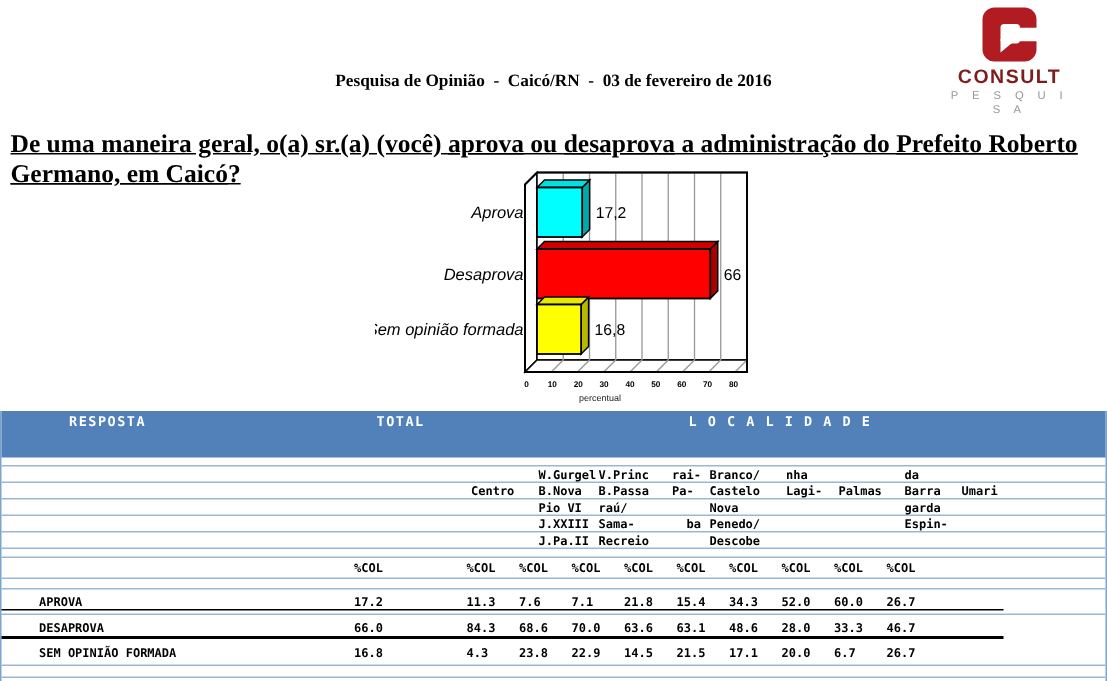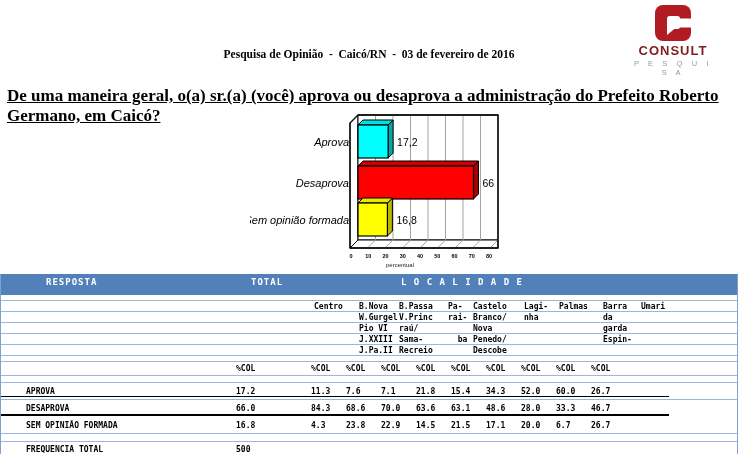--- a/index.html
+++ b/index.html
@@ -31,25 +31,25 @@
   
   .chart{position:absolute;top:106px;left:250px;width:260px;height:166px;}
   .chart text{font-family:"Liberation Sans",sans-serif;}
   
   .rtable{
     position:absolute;top:274px;left:0;width:738px;
     border-left:1px solid var(--side);border-right:1px solid var(--side);
     border-bottom:2px solid var(--hdr-blue);
     font-family:"DejaVu Sans Mono","Liberation Mono",monospace;font-weight:bold;font-size:8px;
   }
-  .thead{position:relative;height:21px;background:var(--hdr-blue);color:#fff;font-size:9px;}
+  .thead{position:relative;height:31px;background:var(--hdr-blue);color:#fff;font-size:9px;}
   .thead span{position:absolute;top:3px;letter-spacing:1px;white-space:pre;}
   .th-resposta{left:45px;}
   .th-total{left:250px;}
-  .th-localidade{left:400px;width:220px;text-align:left;letter-spacing:1.5px;}
+  .th-localidade{left:360px;width:220px;text-align:right;letter-spacing:1.5px;}
   .gap6{height:6px;border-bottom:1px solid var(--rule);}
   .gap7{height:7px;border-bottom:1px solid var(--rule);}
   .gap8{height:8px;border-bottom:1px solid var(--rule);}
   .hrow{display:grid;grid-template-columns:313px 45px 40px 49px 25px 51px 35px 44px 38px auto;
         height:11px;border-bottom:1px solid var(--rule);align-items:center;}
   .hrow span{white-space:pre;overflow:visible;}
   .drow{display:grid;grid-template-columns:235px 47px 28px repeat(9,35px) auto;
         align-items:center;position:relative;}
   .drow .lbl{padding-left:25px;white-space:pre;}
   .drow .num{text-align:left;padding-right:2px;white-space:pre;}
@@ -130,41 +130,41 @@
 <div class="rtable">
   <div class="thead">
     <span class="th-resposta">RESPOSTA</span>
     <span class="th-total">TOTAL</span>
     <span class="th-localidade">L O C A L I D A D E</span>
   </div>
   <div id="tbody">
       <div class="gap6"></div>
       <div class="hrow">
         <span class=""></span>
+        <span class=""></span>
+        <span class="">W.Gurgel</span>
+        <span class="">V.Princ</span>
+        <span class="">rai-</span>
+        <span class="">Branco/</span>
+        <span class="">nha</span>
+        <span class=""></span>
+        <span class="">da</span>
+        <span class=""></span>
+      </div>
+      <div class="hrow">
+        <span class=""></span>
         <span class="">Centro</span>
         <span class="">B.Nova</span>
         <span class="">B.Passa</span>
         <span class="">Pa-</span>
         <span class="">Castelo</span>
         <span class="">Lagi-</span>
         <span class="">Palmas</span>
         <span class="">Barra</span>
         <span class="">Umari</span>
-      </div>
-      <div class="hrow">
-        <span class=""></span>
-        <span class=""></span>
-        <span class="">W.Gurgel</span>
-        <span class="">V.Princ</span>
-        <span class="">rai-</span>
-        <span class="">Branco/</span>
-        <span class="">nha</span>
-        <span class=""></span>
-        <span class="">da</span>
-        <span class=""></span>
       </div>
       <div class="hrow">
         <span class=""></span>
         <span class=""></span>
         <span class="">Pio VI</span>
         <span class="">raú/</span>
         <span class=""></span>
         <span class="">Nova</span>
         <span class=""></span>
         <span class=""></span>

